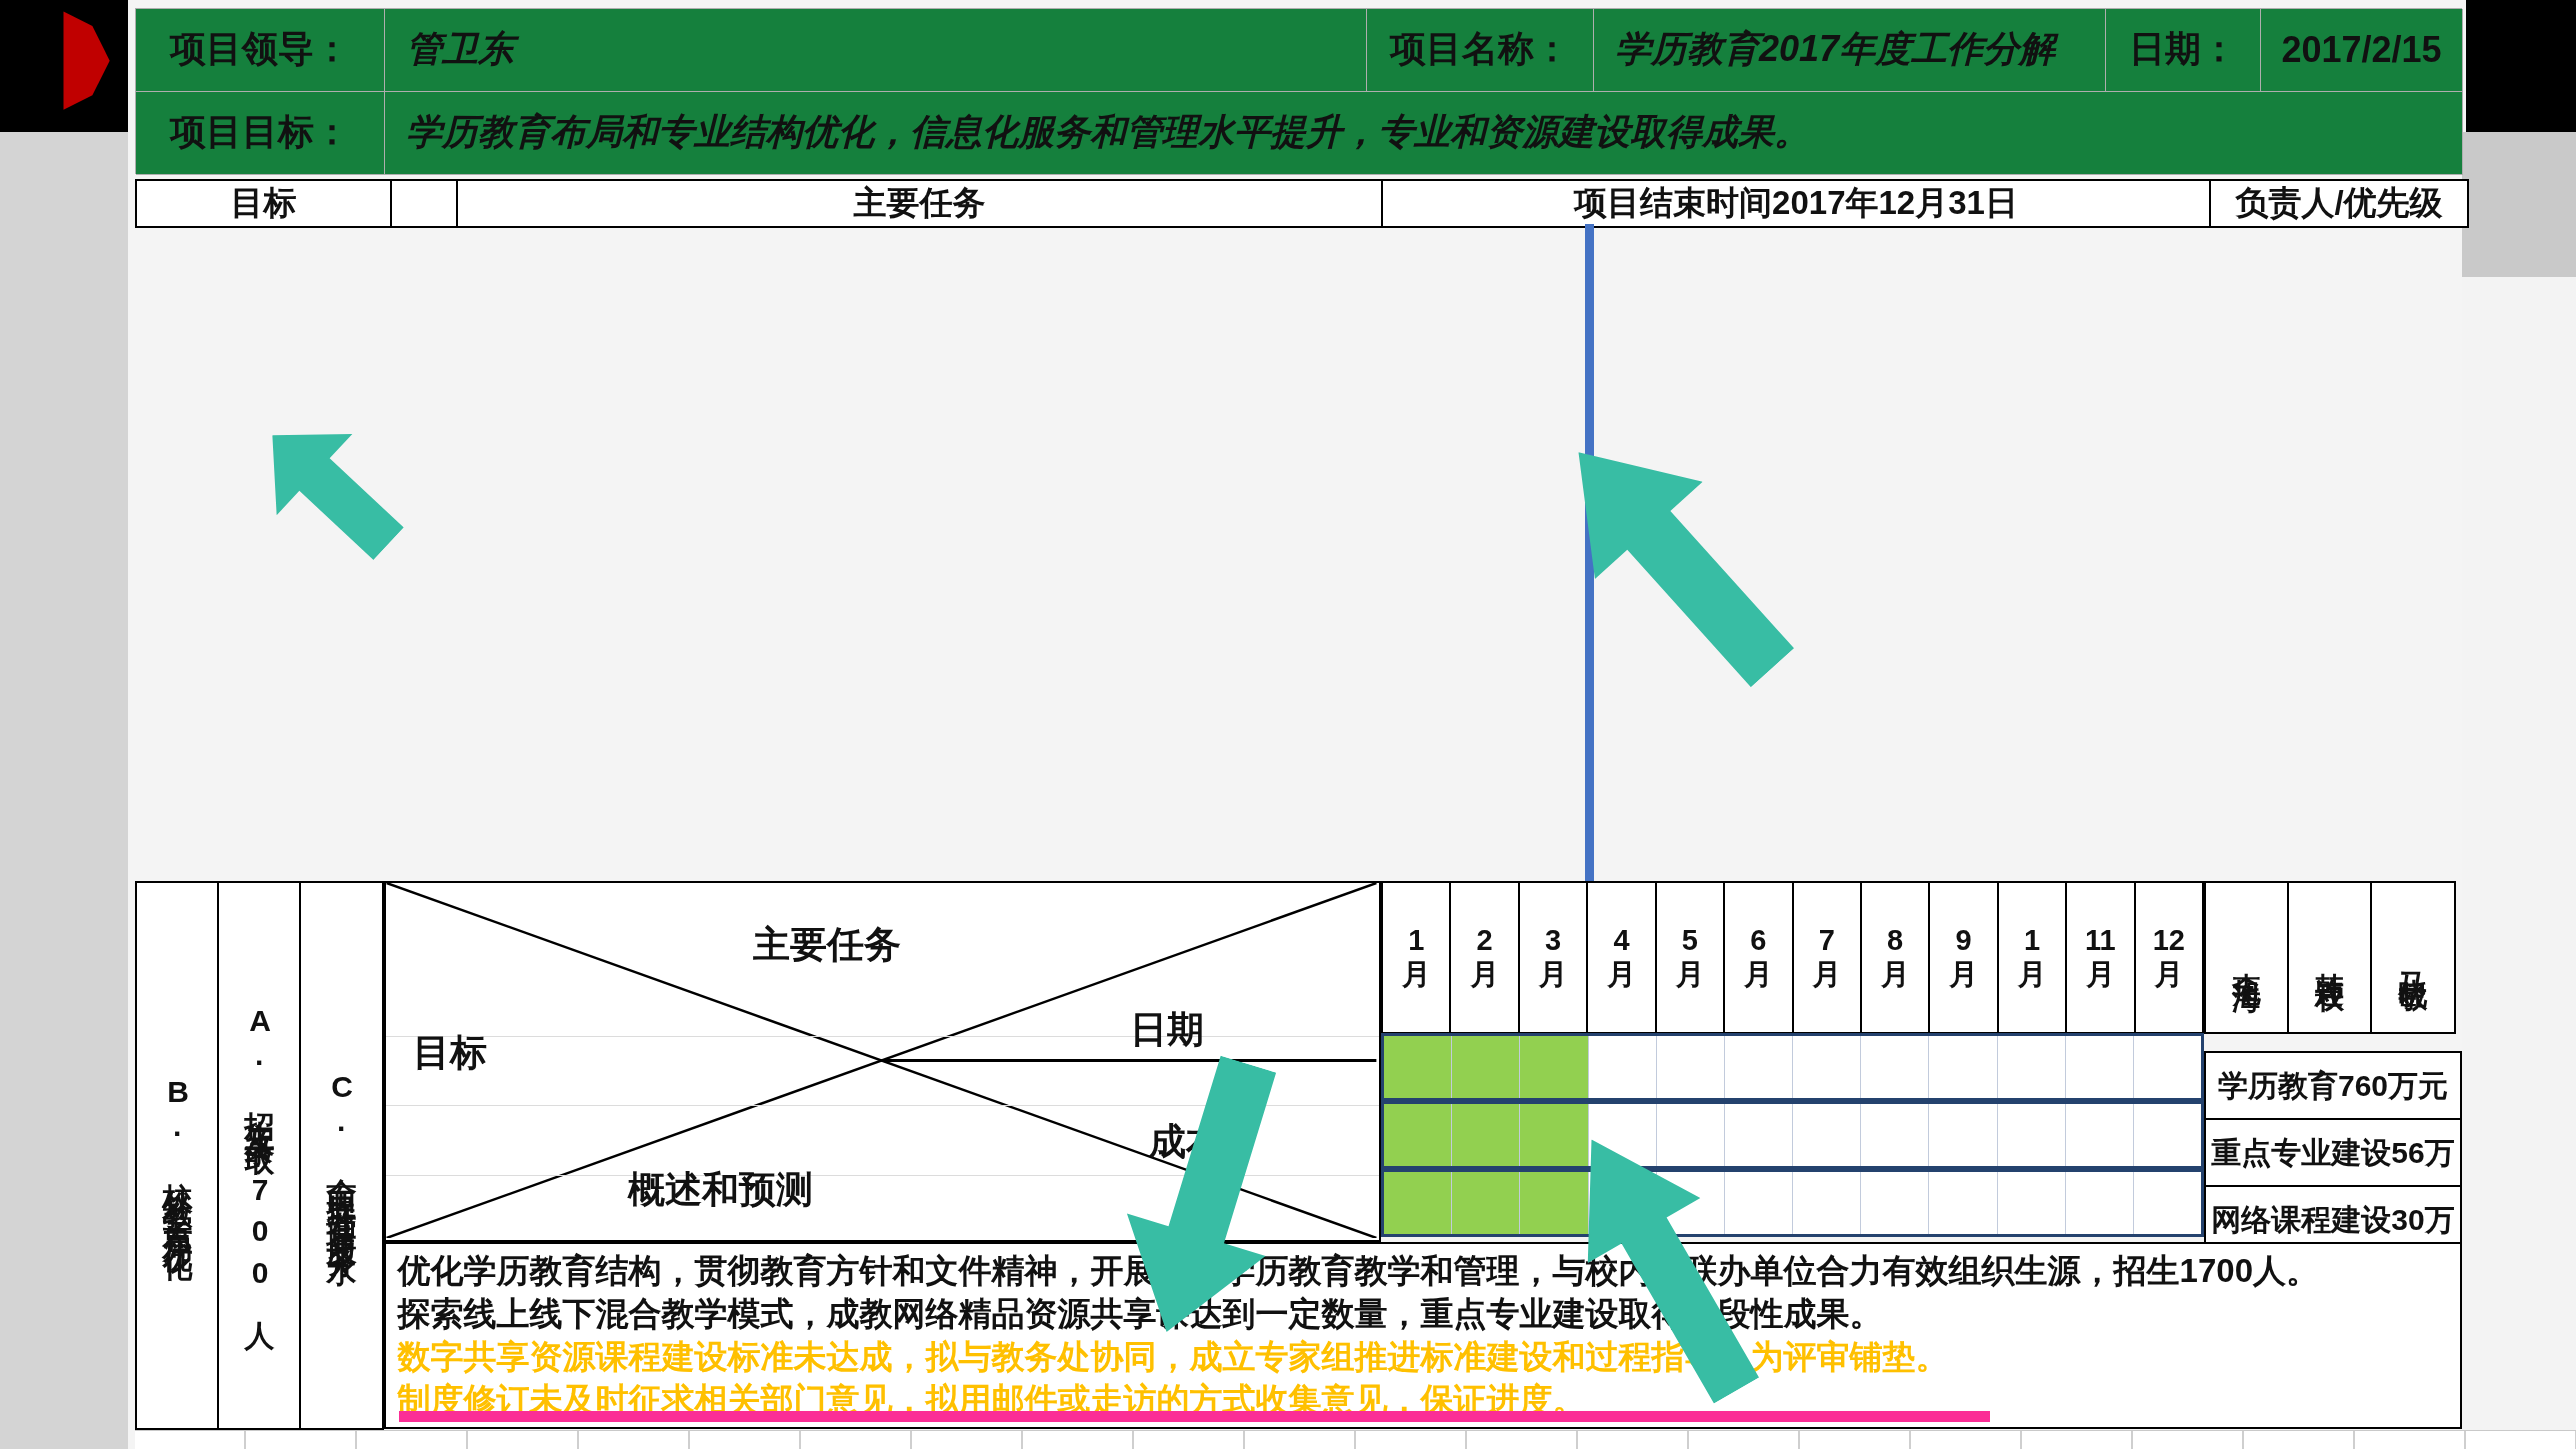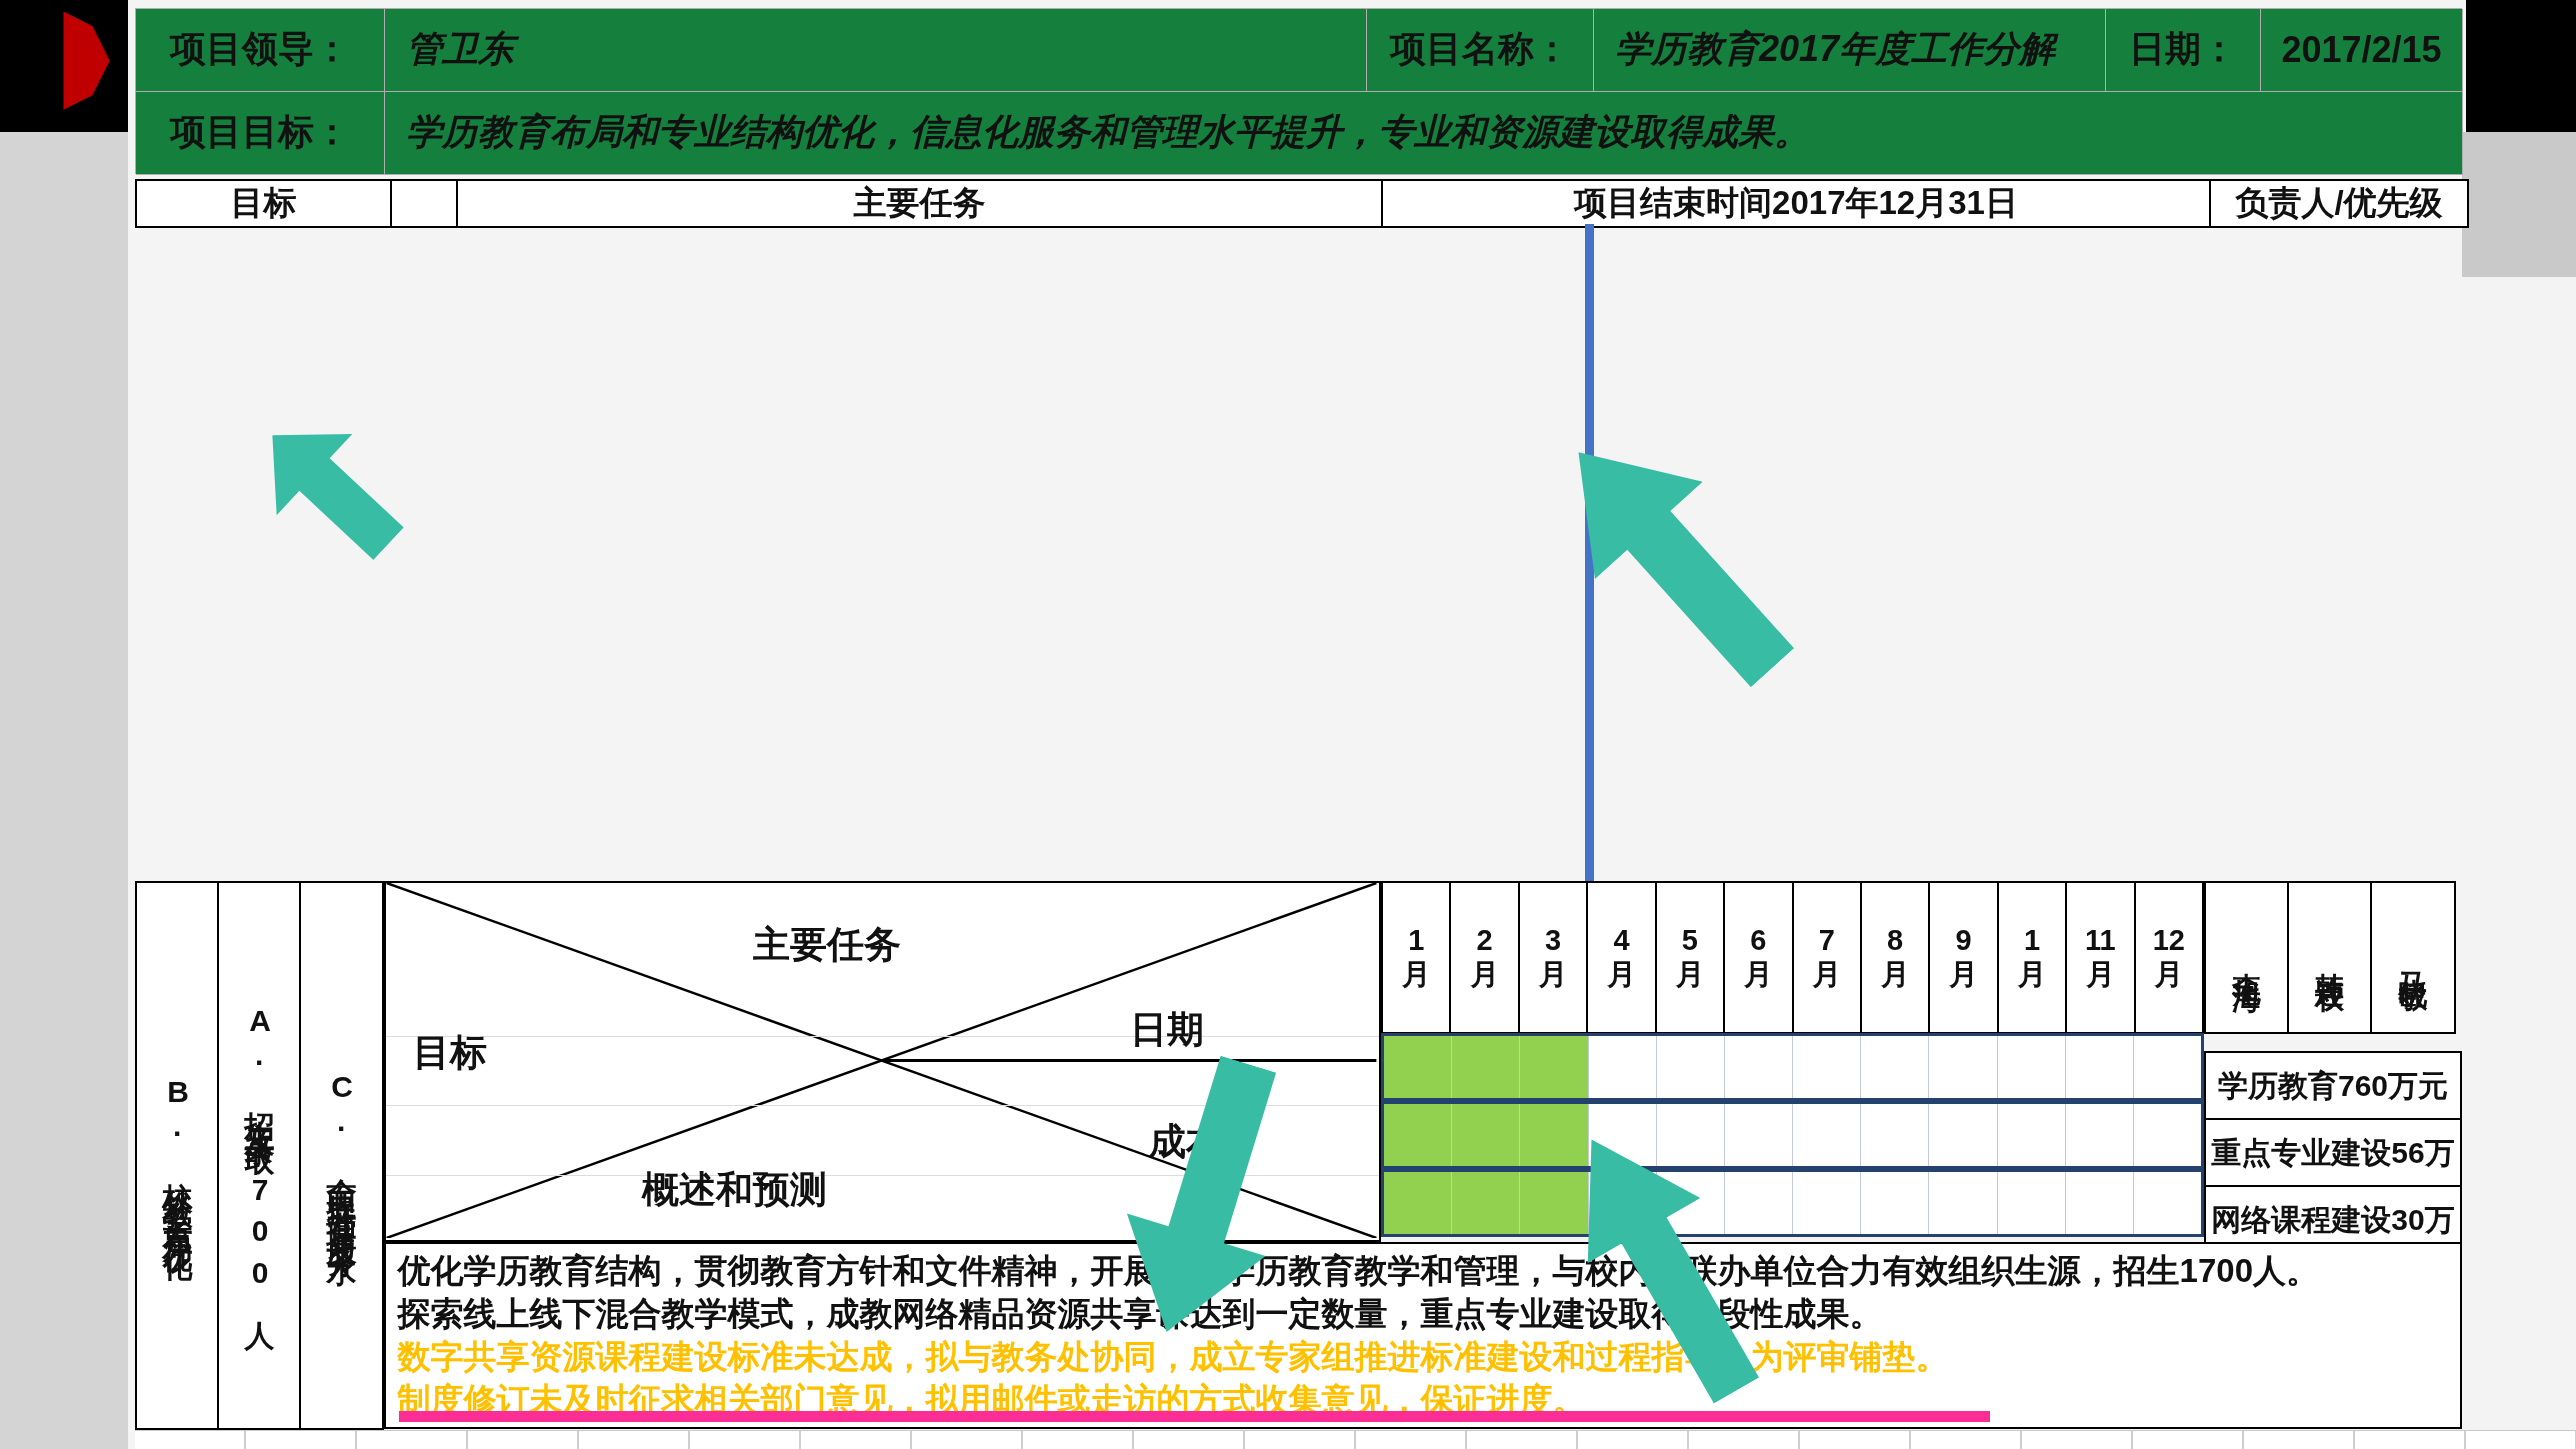--- a/index.html
+++ b/index.html
@@ -54,21 +54,21 @@
     font-size:30px;font-weight:bold;letter-spacing:8.7px;line-height:1;z-index:2;
   }
   
   .cross-box{position:absolute;left:384px;top:881px;width:997px;height:361px;background:#fff;border:2.9px solid #000;box-sizing:border-box;z-index:1;}
   .cross-box .faint{position:absolute;left:0;width:100%;height:1px;background:#dcdcdc;}
   .cross-label{position:absolute;font-size:37px;font-weight:bold;white-space:nowrap;}
   .lbl-tasks{left:367px;top:37px;}
   .lbl-date{left:744px;top:122px;}
   .lbl-goals{left:27px;top:145px;}
   .lbl-cost{left:763px;top:234px;}
-  .lbl-overview{left:256px;top:282px;}
+  .lbl-overview{left:242px;top:282px;}
   
   .months-header{
     position:absolute;left:1381px;top:881px;width:823px;height:153px;background:#fff;
     border:2.9px solid #000;box-sizing:border-box;display:flex;z-index:2;
   }
   .month-h{flex:1;border-left:2.9px solid #000;display:flex;flex-direction:column;align-items:center;justify-content:center;font-weight:bold;font-size:29px;line-height:1.15;}
   .month-h:first-child{border-left:none;}
   .owners{position:absolute;left:2204px;top:881px;width:258px;height:153px;display:flex;z-index:2;}
   .owner{
     width:86px;background:#fff;border:2.9px solid #000;box-sizing:border-box;margin-left:-2.9px;

